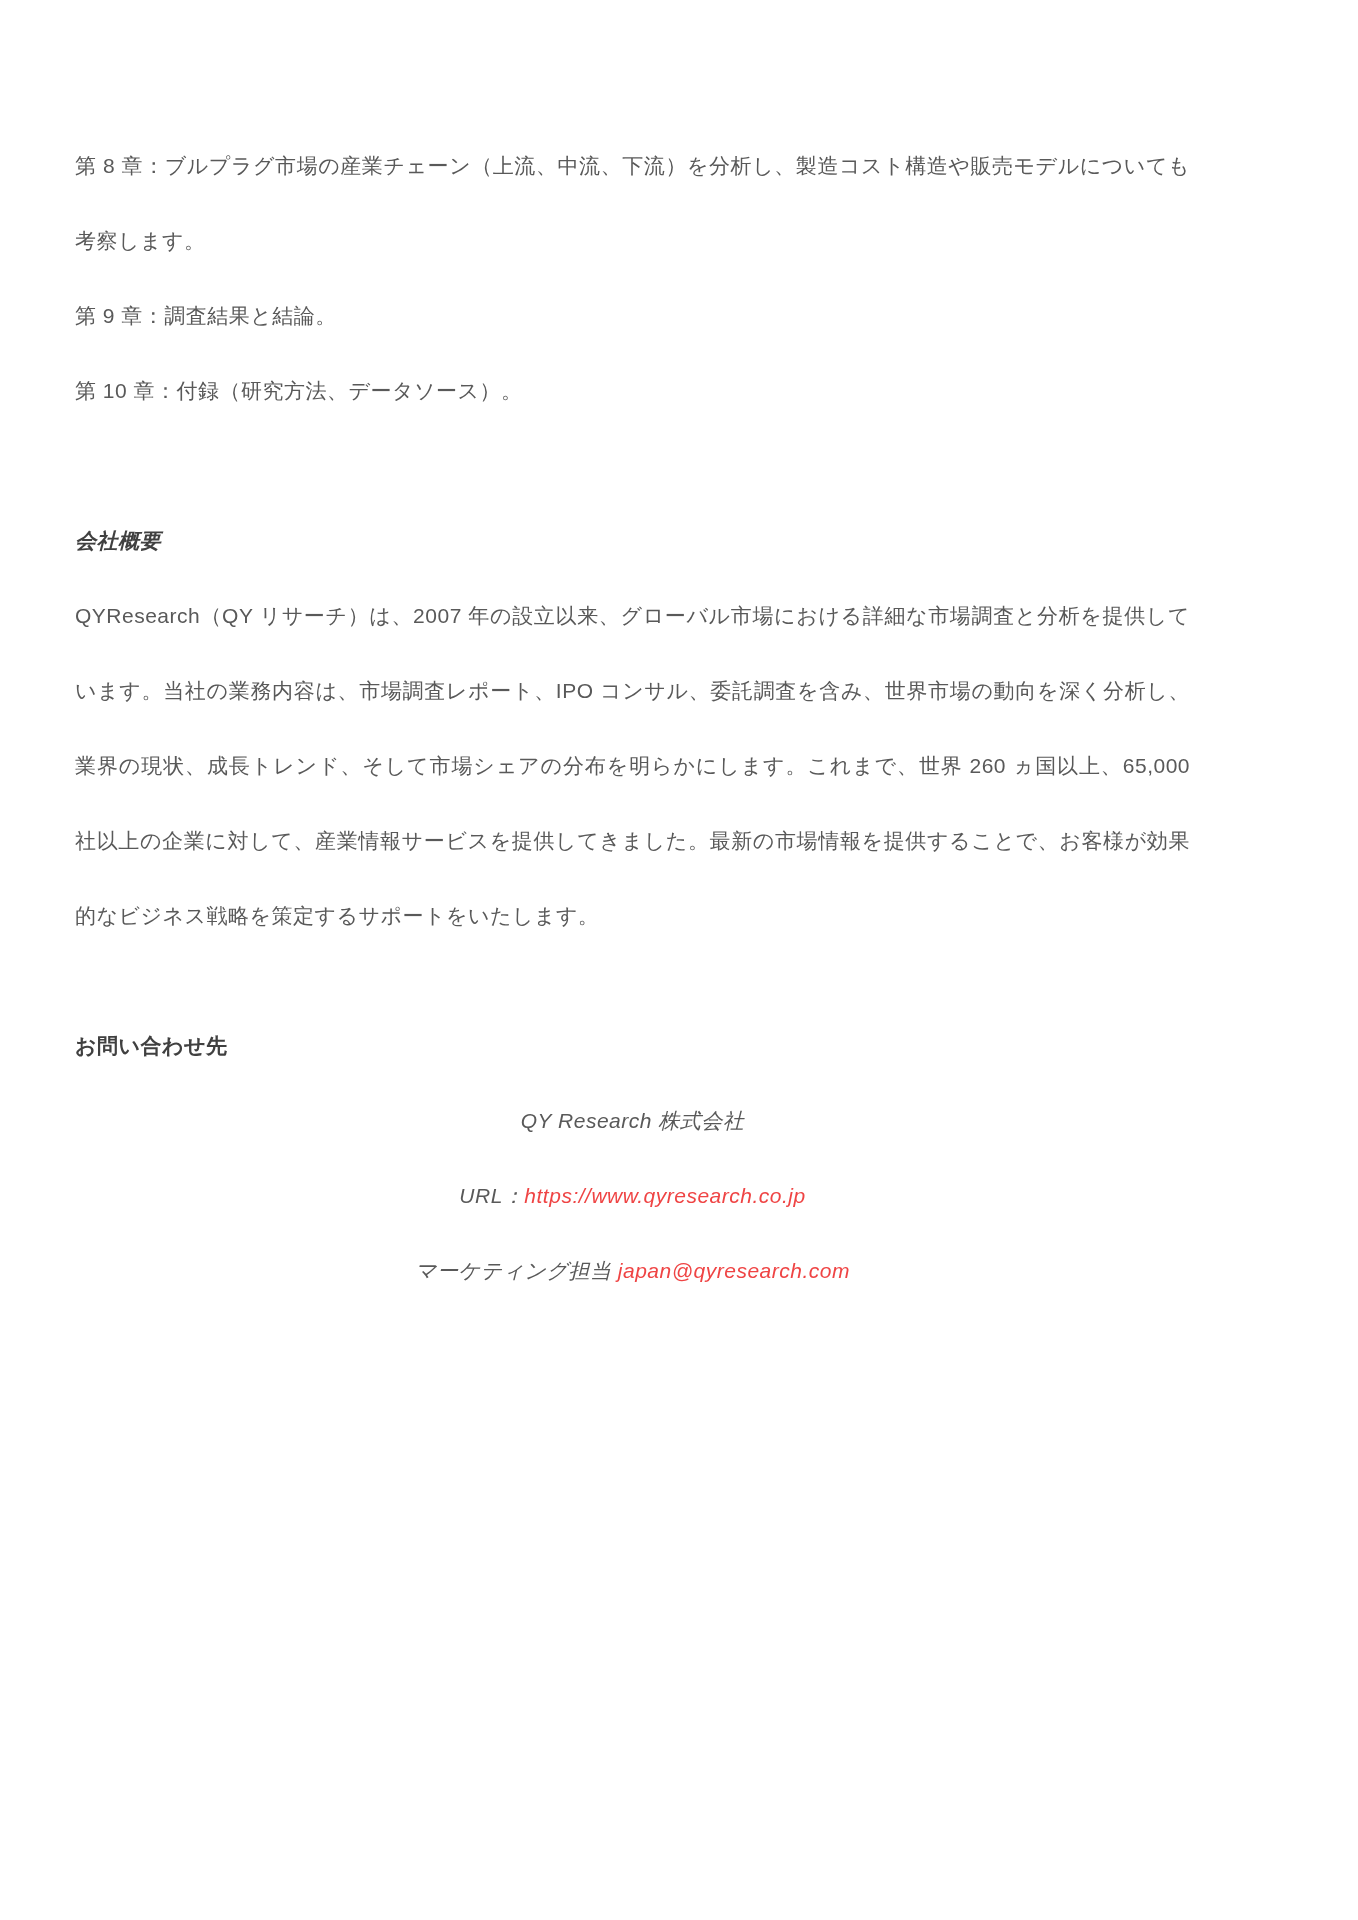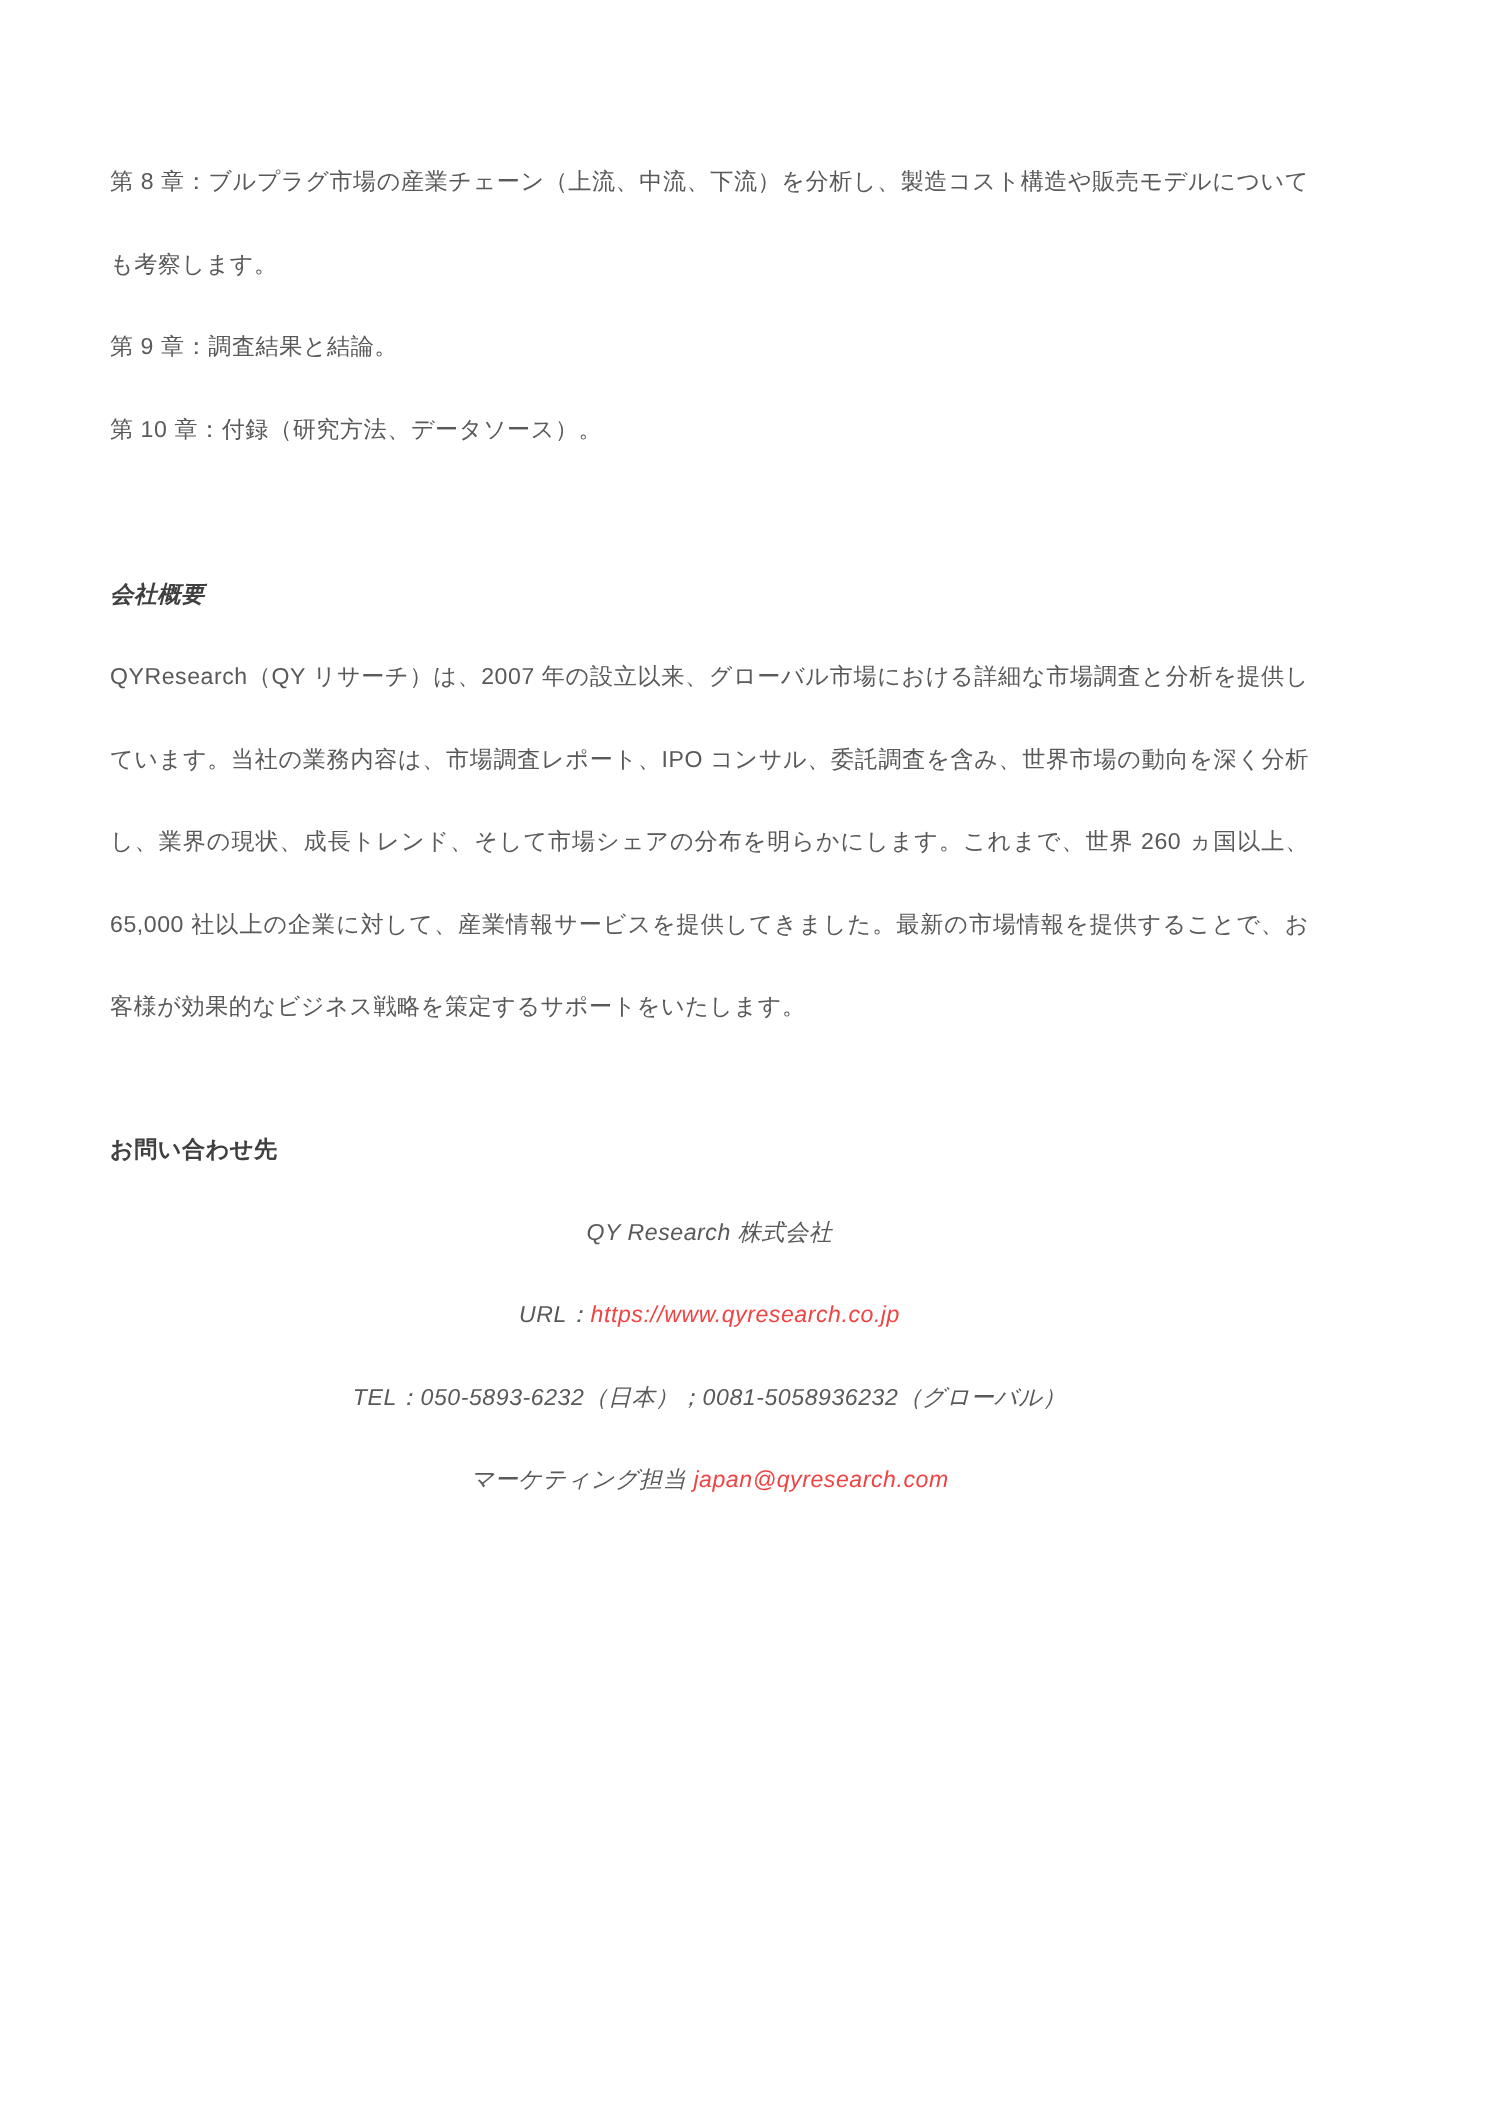--- a/index.html
+++ b/index.html
@@ -12,21 +12,21 @@
     position: relative;
     width: 1358px;
     height: 1920px;
     margin: 0 auto;
     background: #ffffff;
     font-family: "Liberation Sans", "DejaVu Sans", sans-serif;
     color: #595959;
     overflow: hidden;
   }
   .doc-body {
-    padding: 128px 168px 0 100px;
+    padding: 128px 168px 0 75px;
     font-size: 21px;
     line-height: 75px;
     text-align: justify;
     letter-spacing: 0.5px;
   }
   .doc-body p {
     margin: 0;
   }
   .heading {
     font-weight: bold;
@@ -63,18 +63,17 @@
     <p class="heading company">会社概要</p>
     <p>QYResearch（QY リサーチ）は、2007 年の設立以来、グローバル市場における詳細な市場調査と分析を提供しています。当社の業務内容は、市場調査レポート、IPO コンサル、委託調査を含み、世界市場の動向を深く分析し、業界の現状、成長トレンド、そして市場シェアの分布を明らかにします。これまで、世界 260 ヵ国以上、65,000 社以上の企業に対して、産業情報サービスを提供してきました。最新の市場情報を提供することで、お客様が効果的なビジネス戦略を策定するサポートをいたします。</p>
 
     <p class="heading contact">お問い合わせ先</p>
 
     <p class="contact-line">QY Research 株式会社</p>
 
     <p class="contact-line"><span>URL：</span><a class="doc-link">https://www.qyresearch.co.jp</a></p>
 
 
-    <p class="contact-line">TEL：050-5893-6232（日本）；0081-5058936232（グローバル）</p>
 
     <p class="contact-line"><span>マーケティング担当 </span><a class="doc-link">japan@qyresearch.com</a></p>
 
   </div>
 </div>
 
 </body></html>

